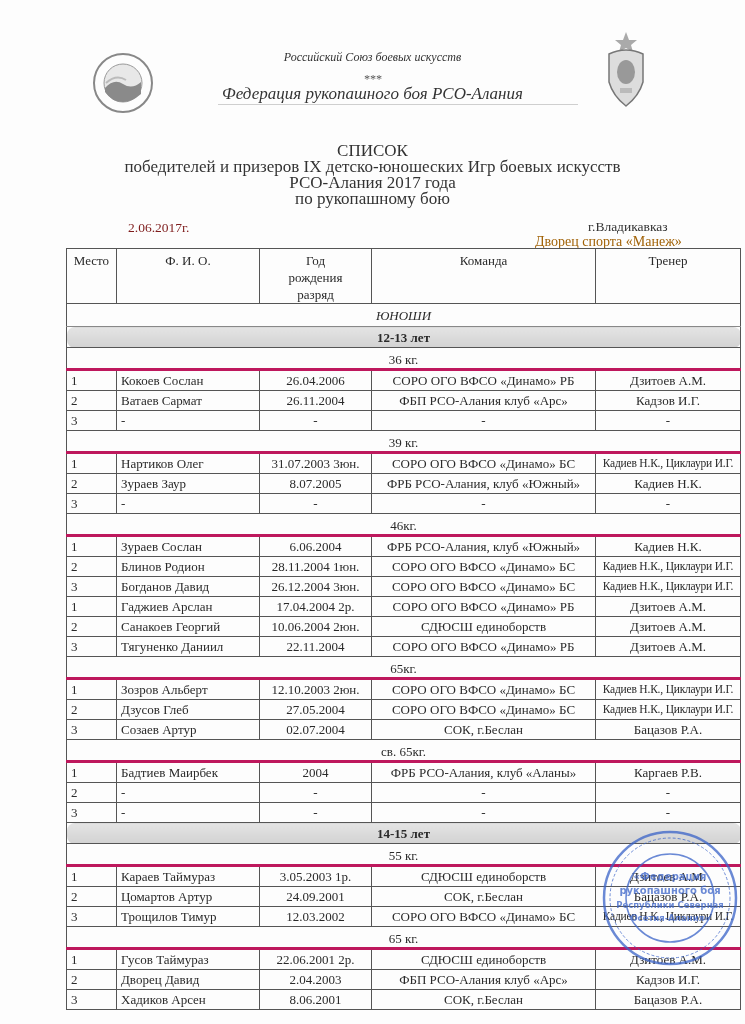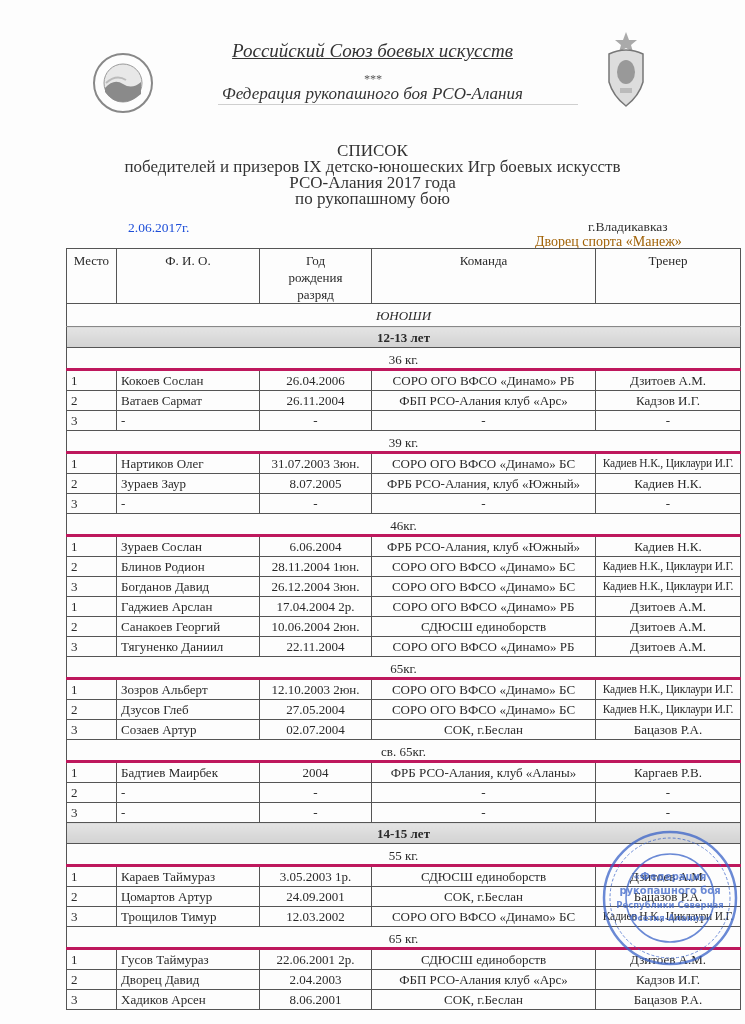--- a/index.html
+++ b/index.html
@@ -4,42 +4,42 @@
 <style>
   html, body { margin: 0; padding: 0; background: #ffffff; }
   body { width: 745px; height: 1024px; position: relative; overflow: hidden;
          font-family: "Liberation Serif", "DejaVu Serif", serif; color: #222; }
   .page { position: absolute; left: 0; top: 0; width: 745px; height: 1024px; background: #fdfdfd; }
 
   .logo-left { position: absolute; left: 92px; top: 52px; width: 62px; height: 62px; }
   .logo-right { position: absolute; left: 603px; top: 30px; width: 46px; height: 80px; }
 
   .org-line { position: absolute; left: 0; width: 745px; text-align: center; font-style: italic; color: #333; }
-  .org1 { top: 40px; font-size: 19px; text-decoration: underline; }
+  .org1 { top: 50px; font-size: 12px; }
   .stars { top: 72px; font-size: 12px; color: #555; }
   .org2 { top: 84px; font-size: 17px; }
   .hr { position: absolute; left: 218px; top: 104px; width: 360px; height: 1px; background: #cfcfcf; }
 
   .title-block { position: absolute; left: 0; top: 143px; width: 745px; text-align: center; font-size: 17px; line-height: 16px; color: #333; }
-  .date { position: absolute; left: 128px; top: 220px; font-size: 13.5px; color: #1d4ed8; text-align: center; }
+  .date { position: absolute; left: 128px; top: 220px; font-size: 13.5px; color: #7f1d1d; text-align: center; }
   .city { position: absolute; left: 588px; top: 219px; font-size: 13.5px; color: #333; }
   .venue { position: absolute; left: 535px; top: 234px; font-size: 14px; color: #a16207; }
 
   table.results { position: absolute; left: 66px; top: 248px; width: 674px; border-collapse: collapse;
                   table-layout: fixed; font-size: 13px; color: #2a2a2a; }
   table.results td, table.results th { border: 1px solid #555; padding: 0 4px; height: 19px; line-height: 17px;
                   overflow: hidden; white-space: nowrap; }
   table.results th { font-weight: normal; vertical-align: top; height: 40px; padding-top: 3px; text-align: center; }
   th.c-place { text-align: left; padding-left: 2px; }
   td.c-place { text-align: left; padding-left: 6px; }
   td.c-name { text-align: left; }
   td.c-year, td.c-team, td.c-coach { text-align: center; }
   td.c-coach.small { font-size: 11.5px; letter-spacing: -0.2px; padding: 0 2px; }
   tr.gender td { font-style: italic; text-align: center; height: 22px; border-bottom: 1px solid #888; }
-  tr.age td { font-weight: bold; text-align: center; height: 20px; background: linear-gradient(#e4e4e4, #d2d2d2); }
+  tr.age td { font-weight: bold; text-align: center; height: 20px; background: linear-gradient(#e4e4e4, #d2d2d2); border-radius: 8px; }
   tr.weight td { text-align: center; height: 20px; vertical-align: bottom; border-bottom: 3px solid #be185d; }
 
   .stamp { position: absolute; left: 600px; top: 828px; width: 140px; height: 140px; pointer-events: none; opacity: 0.75; }
 </style>
 </head>
 <body>
 
 <div class="page">
 
   <svg class="logo-left" viewBox="0 0 62 62">

